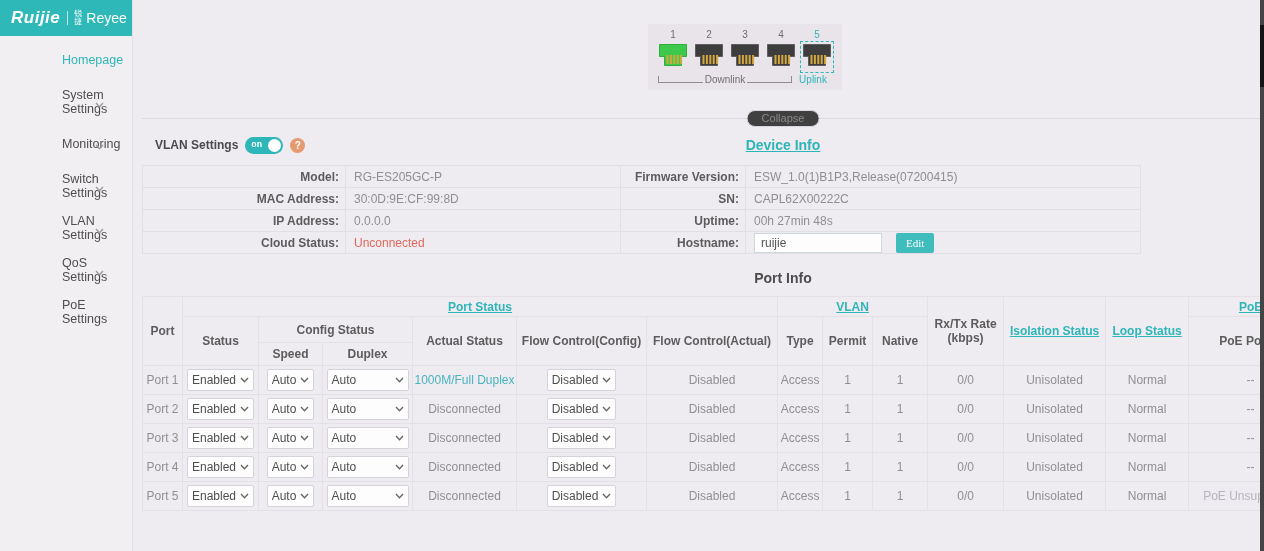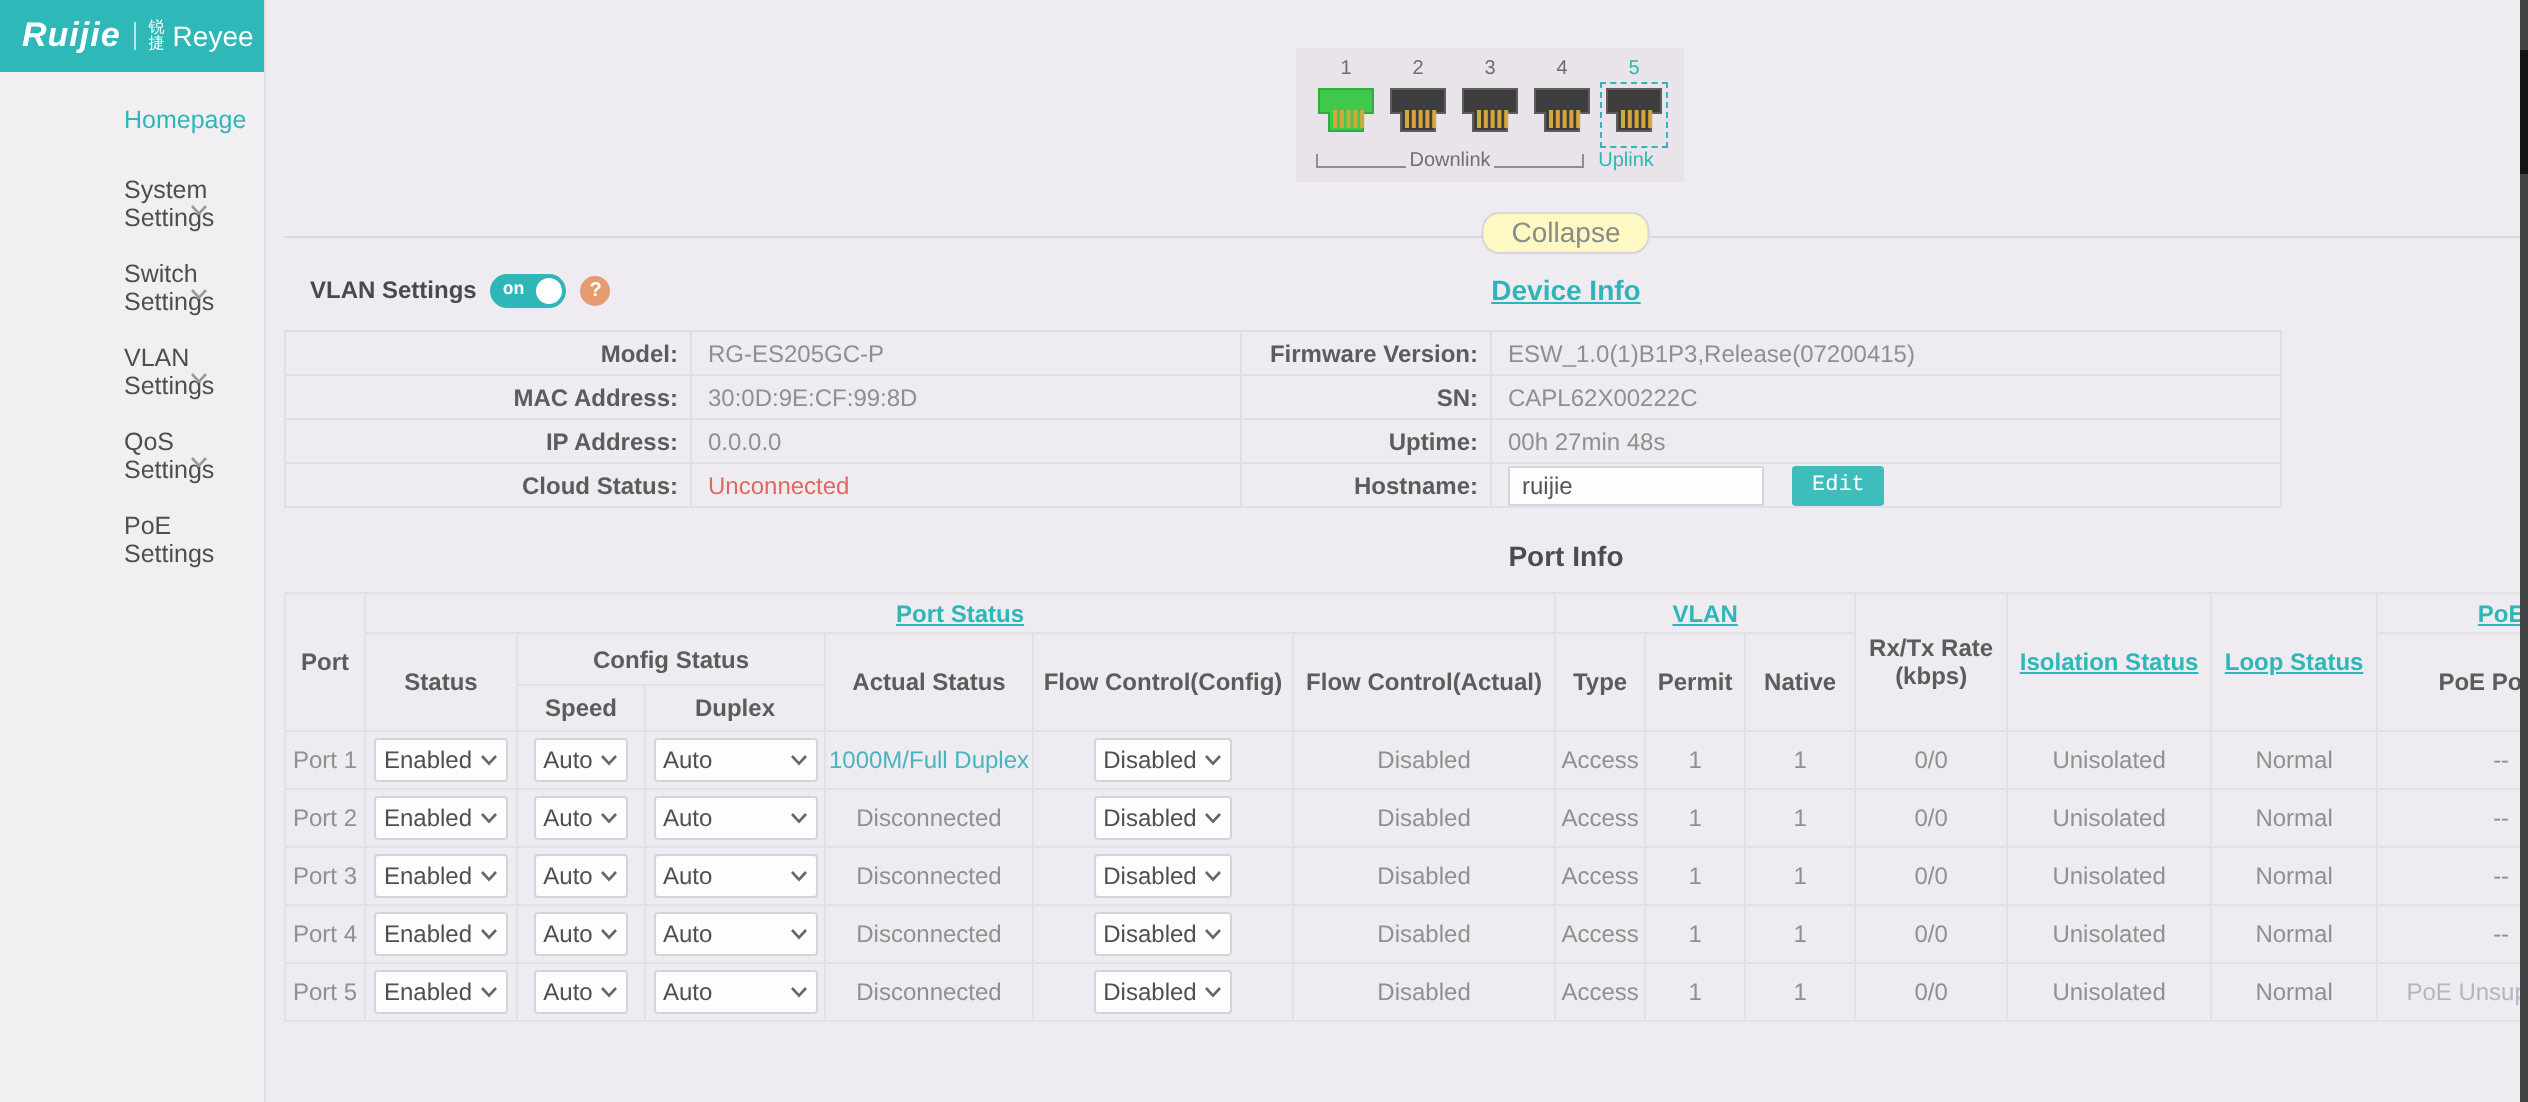--- a/index.html
+++ b/index.html
@@ -32,22 +32,22 @@
   .picon { padding:1px; }
   .picon.selected { outline:1px dashed #2fb6b8; }
   .port-labels { display:flex; margin-top:1px; }
   .downlink { width:134px; display:flex; align-items:center; }
   .downlink .bl { flex:1; height:7px; border-bottom:1px solid #8e8e8e; }
   .downlink .bl.l { border-left:1px solid #8e8e8e; }
   .downlink .bl.r { border-right:1px solid #8e8e8e; }
   .downlink .txt { font-size:10px; color:#6f6f6f; padding:0 2px; line-height:13px; }
   .uplink { width:30px; margin-left:6px; text-align:center; font-size:10px; color:#2fb6b8; line-height:13px; }
   .collapse-tab { position:absolute; left:641px; bottom:-9px; transform:translateX(-50%);
-    background:#fef9c3; border:1px solid #d9d5db; border-radius:9px; padding:1px 14px 2px;
-    font-size:14px; color:#8a8a8a; z-index:3; cursor:pointer; }
+    background:#404040; border:1px solid #d9d5db; border-radius:9px; padding:1px 14px 2px;
+    font-size:11px; color:#8a8a8a; z-index:3; cursor:pointer; }
 
   .vlan-row { position:relative; height:26px; margin-top:13px; display:flex; align-items:center; }
   .toggle-group { display:flex; align-items:center; margin-left:13px; gap:7px; }
   .toggle-label { font-size:12px; font-weight:bold; color:#4a4a4a; }
   .toggle { width:38px; height:17px; border-radius:9px; background:#2fb6b8; position:relative; cursor:pointer;font-family:Liberation Mono, monospace; }
   .toggle .onlbl { position:absolute; left:6px; top:3px; font-size:9px; font-weight:bold; color:#fff; }
   .toggle .knob { position:absolute; right:2px; top:2px; width:13px; height:13px; border-radius:50%; background:#fff; }
   .help { width:15px; height:15px; border-radius:50%; background:#e59a70; color:#fff; font-size:10px;
     font-weight:bold; display:flex; align-items:center; justify-content:center; cursor:pointer; }
   .device-info-title { position:absolute; left:641px; transform:translateX(-50%); color:#2fb5b7;
@@ -56,21 +56,21 @@
   
   .device-table { width:998px; border-collapse:collapse; table-layout:fixed; margin-top:7px; }
   .device-table td { border:1px solid #e2dee4; height:22px; font-size:12px; overflow:hidden; white-space:nowrap;margin-top:20px; }
   .device-table td.lbl { font-weight:bold; color:#5c5c5c; text-align:right; padding-right:6px; }
   .device-table td.val { color:#8f8f8f; padding-left:8px; }
   .device-table td.val.err { color:#e0695c; }
   .host-cell { display:flex; align-items:center; gap:14px; }
   .host-input { width:128px; height:20px; border:1px solid #cfd9dc; background:#fdfdfe; font-size:12px;
     color:#555; padding:0 6px; font-family:"Liberation Sans",sans-serif; }
   .edit-btn { height:20px; padding:0 10px; background:#3fbcbc; color:#fff; border:none; border-radius:2px;
-    font-size:11px; cursor:pointer; font-family:Liberation Mono, monospace; }
+    font-size:11px; cursor:pointer; font-family:Liberation Serif, serif; }
 
   .port-info-title { text-align:center; width:1282px; font-size:14px; font-weight:bold; color:#4d4d4d;
     margin:16px 0 10px; }
 
   
   .port-table { width:1170px; border-collapse:collapse; table-layout:fixed; }
   .port-table th, .port-table td { border:1px solid #e4e0e6; font-size:12px; text-align:center;
     overflow:hidden; white-space:nowrap; }
   .port-table th { color:#5c5c5c; font-weight:bold; }
   .port-table thead tr:nth-child(1) th { height:20px; }
@@ -98,20 +98,28 @@
       <span class="sep"></span>
       <span class="cn">锐捷</span>
       <span class="reyee">Reyee</span>
     </div>
     <nav class="menu" id="sidebar-menu">
         <div class="side-item active">
           <span>Homepage</span>
         </div>
         <div class="side-item">
           <span>System Settings</span>
+          <span class="chev">
+            <svg class="chev" width="9" height="6" viewBox="0 0 9 6">
+              <polyline points="1,1 4.5,4.8 8,1" fill="none" stroke="#9a9a9a" stroke-width="1.3"></polyline>
+            </svg>
+          </span>
+        </div>
+        <div class="side-item">
+          <span>Monitoring</span>
           <span class="chev">
             <svg class="chev" width="9" height="6" viewBox="0 0 9 6">
               <polyline points="1,1 4.5,4.8 8,1" fill="none" stroke="#9a9a9a" stroke-width="1.3"></polyline>
             </svg>
           </span>
         </div>
         <div class="side-item">
           <span>Switch Settings</span>
           <span class="chev">
             <svg class="chev" width="9" height="6" viewBox="0 0 9 6">

